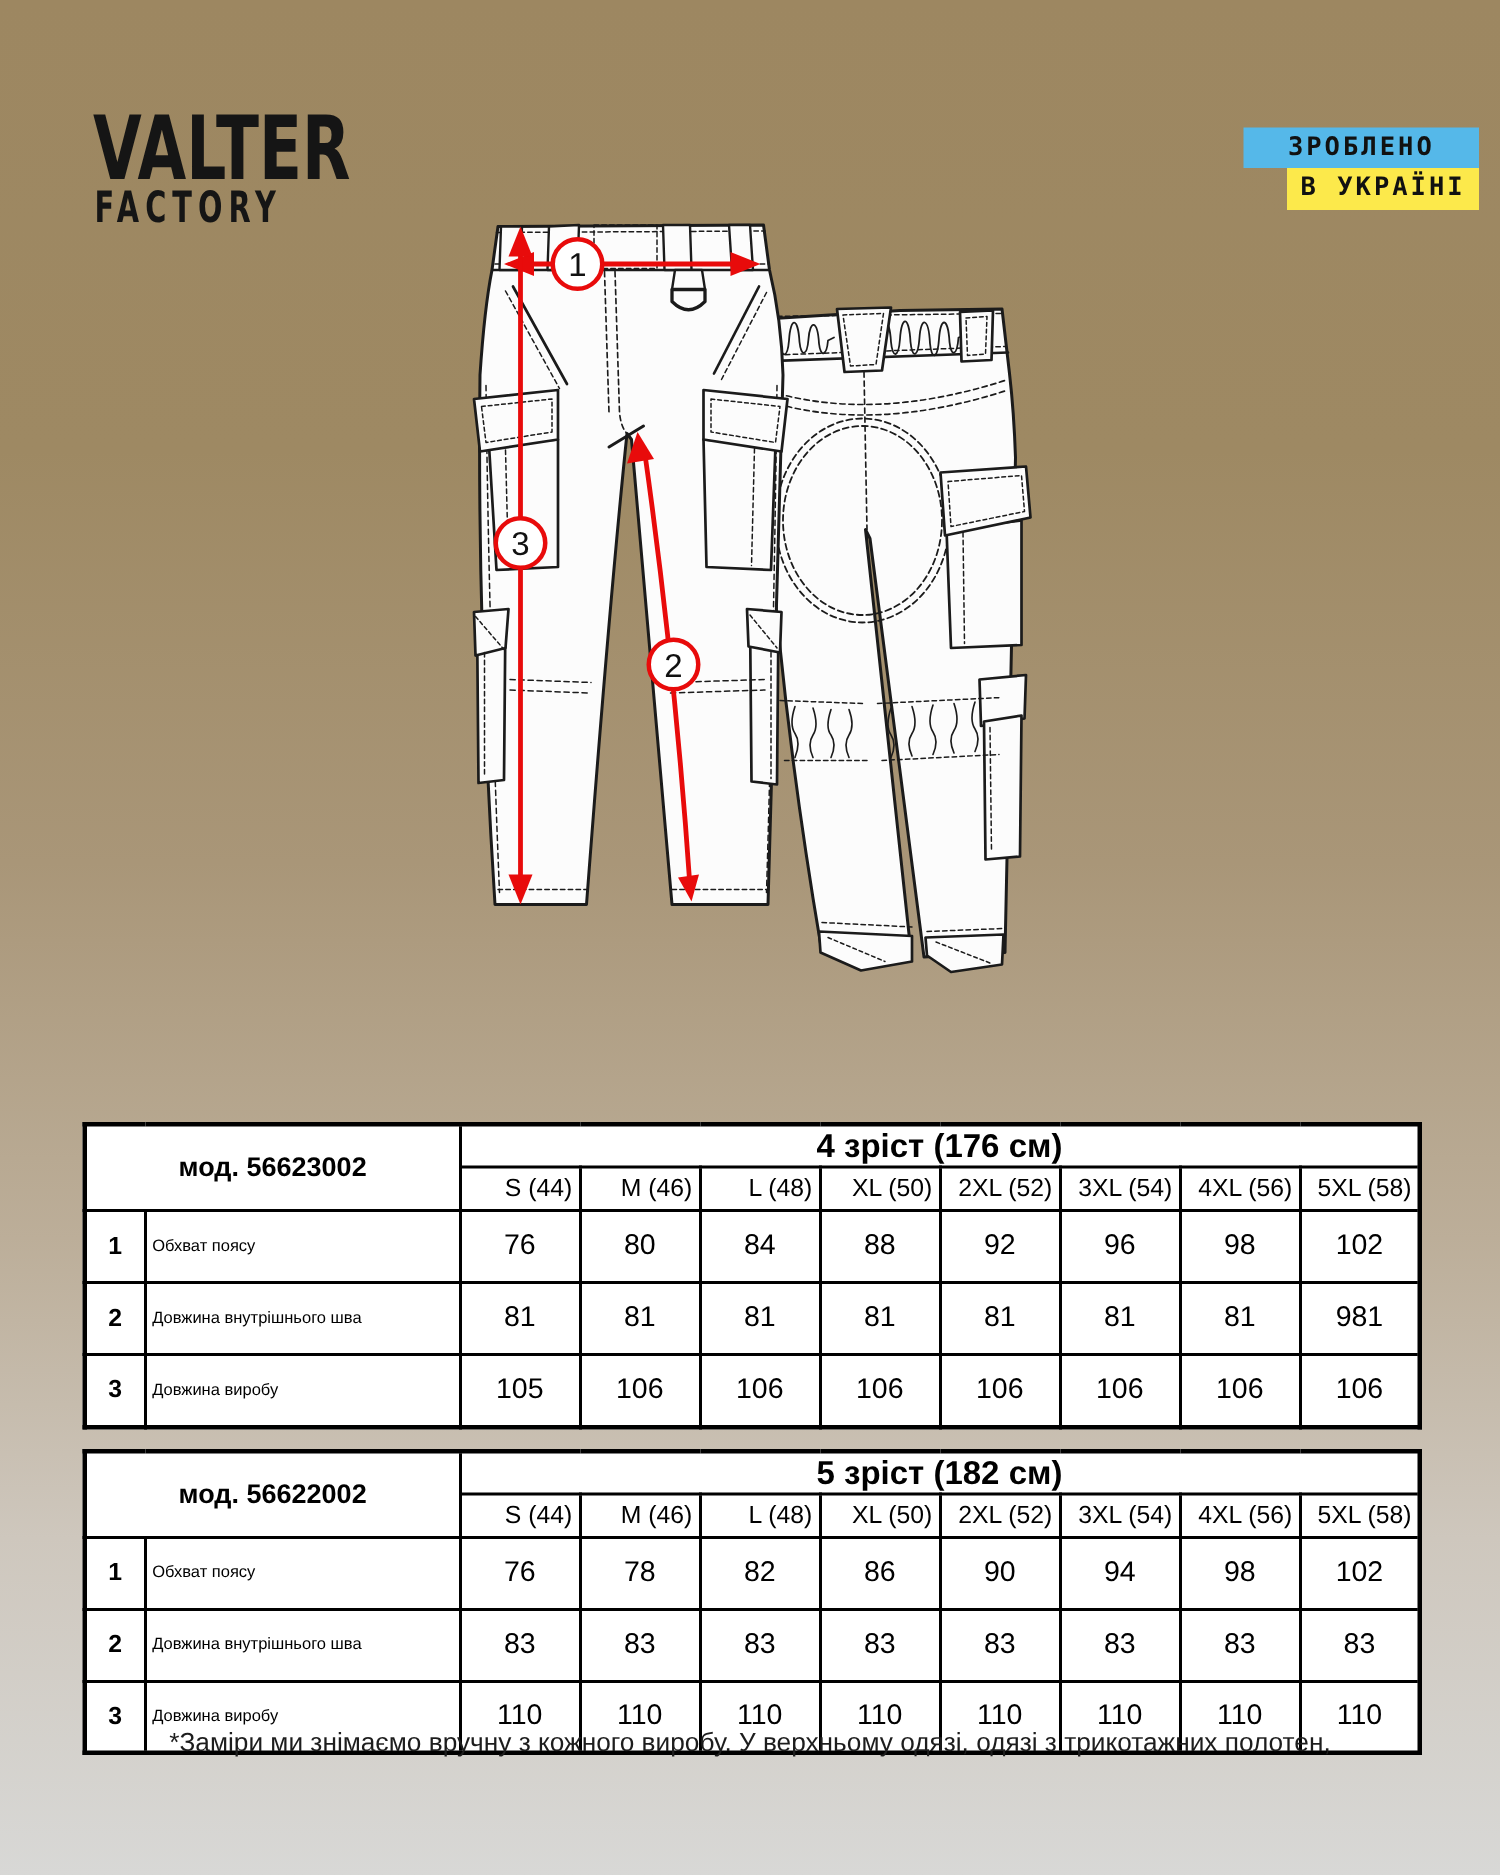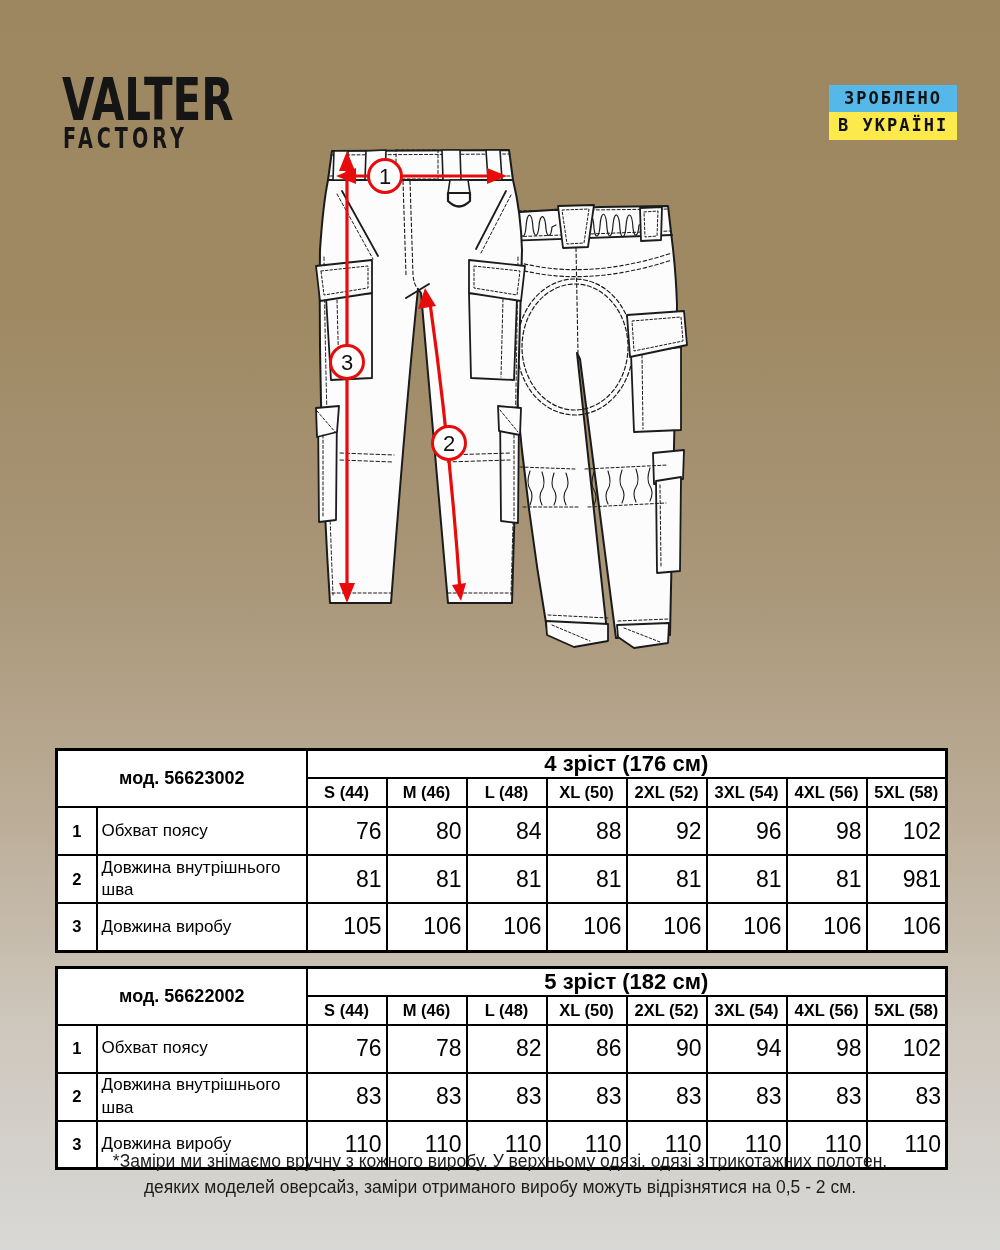--- a/index.html
+++ b/index.html
@@ -21,40 +21,40 @@
   .badge-yellow{background:#fce94b;}
   
   .pants{position:absolute;left:290px;top:135px;width:420px;height:540px;}
   
   .tables{position:absolute;left:55px;top:748px;width:890px;}
   .tables > div + div{margin-top:13px;}
   .size-table{border-collapse:collapse;width:890px;table-layout:fixed;background:#fff;border:3px solid #000;color:#000;}
   .size-table th,.size-table td{border:2px solid #000;padding:0 4px;vertical-align:middle;}
   .model-cell{font-size:18px;font-weight:bold;text-align:center;}
   .height-cell{font-size:22px;font-weight:bold;text-align:center;height:24px;}
-  .size-cell{font-size:16.5px;font-weight:bold;text-align:center;height:27px;}
+  .size-cell{font-size:16.5px;font-weight:normal;text-align:right;height:27px;}
   .num-cell{font-size:16.5px;font-weight:bold;text-align:center;}
-  .label-cell{font-size:17px;text-align:left;padding:2px 8px;line-height:1.3;}
-  .val-cell{font-size:23px;text-align:right;}
+  .label-cell{font-size:11px;text-align:left;padding:2px 8px;line-height:1.3;}
+  .val-cell{font-size:19px;text-align:center;}
   .size-table tbody tr{height:48px;}
   
   .footnote{position:absolute;left:0;top:1148px;width:1000px;text-align:center;
     font-size:17.5px;line-height:1.5;color:#1d1d1d;}
 </style>
 </head>
 <body>
 
 <div class="page">
 
   <div class="logo-main">VALTER</div>
   <div class="logo-sub">FACTORY</div>
 
   <div class="badge">
     <div class="badge-row badge-blue" style="background: rgb(85, 184, 233); color: rgb(17, 17, 17);">ЗРОБЛЕНО</div>
-    <div class="badge-row badge-yellow" style="background: rgb(252, 233, 75); color: rgb(17, 17, 17);">В УКРАЇНІ</div>
+    <div class="badge-row badge-yellow" style="background: rgb(252, 233, 75); color: rgb(17, 17, 17); margin-left: 29px;">В УКРАЇНІ</div>
   </div>
 
   <div class="pants">
     <svg width="420" height="540" viewBox="0 0 420 540" xmlns="http://www.w3.org/2000/svg">
 
       <g stroke="#1b1b1b" fill="none" stroke-linejoin="round" stroke-linecap="round">
         <path d="M 215,78 L 310,72 L 378,71 L 383,114 Q 386,140 387,170 L 380,500 L 326,503 L 290,224 L 287,218 L 317,497 L 257,494 Q 224,300 217,112 Z" fill="#fcfcfc" stroke-width="2"></path>
 
         <path d="M 216,106 L 382,100" stroke-width="1.8"></path>
         <path d="M 218,76 L 379,74" stroke-width="1" stroke-dasharray="3 2.2"></path>
@@ -330,16 +330,15 @@
               <td class="val-cell">110</td>
               <td class="val-cell">110</td>
             </tr>
           </tbody>
         </table>
       </div>
   </div>
 
   <div class="footnote">
     <div>*Заміри ми знімаємо вручну з кожного виробу. У верхньому одязі, одязі з трикотажних полотен,</div>
-    <div>деяких моделей оверсайз, заміри отриманого виробу можуть відрізнятися на 0,5 - 2 см.</div>
   </div>
 
 </div>
 
 </body></html>

